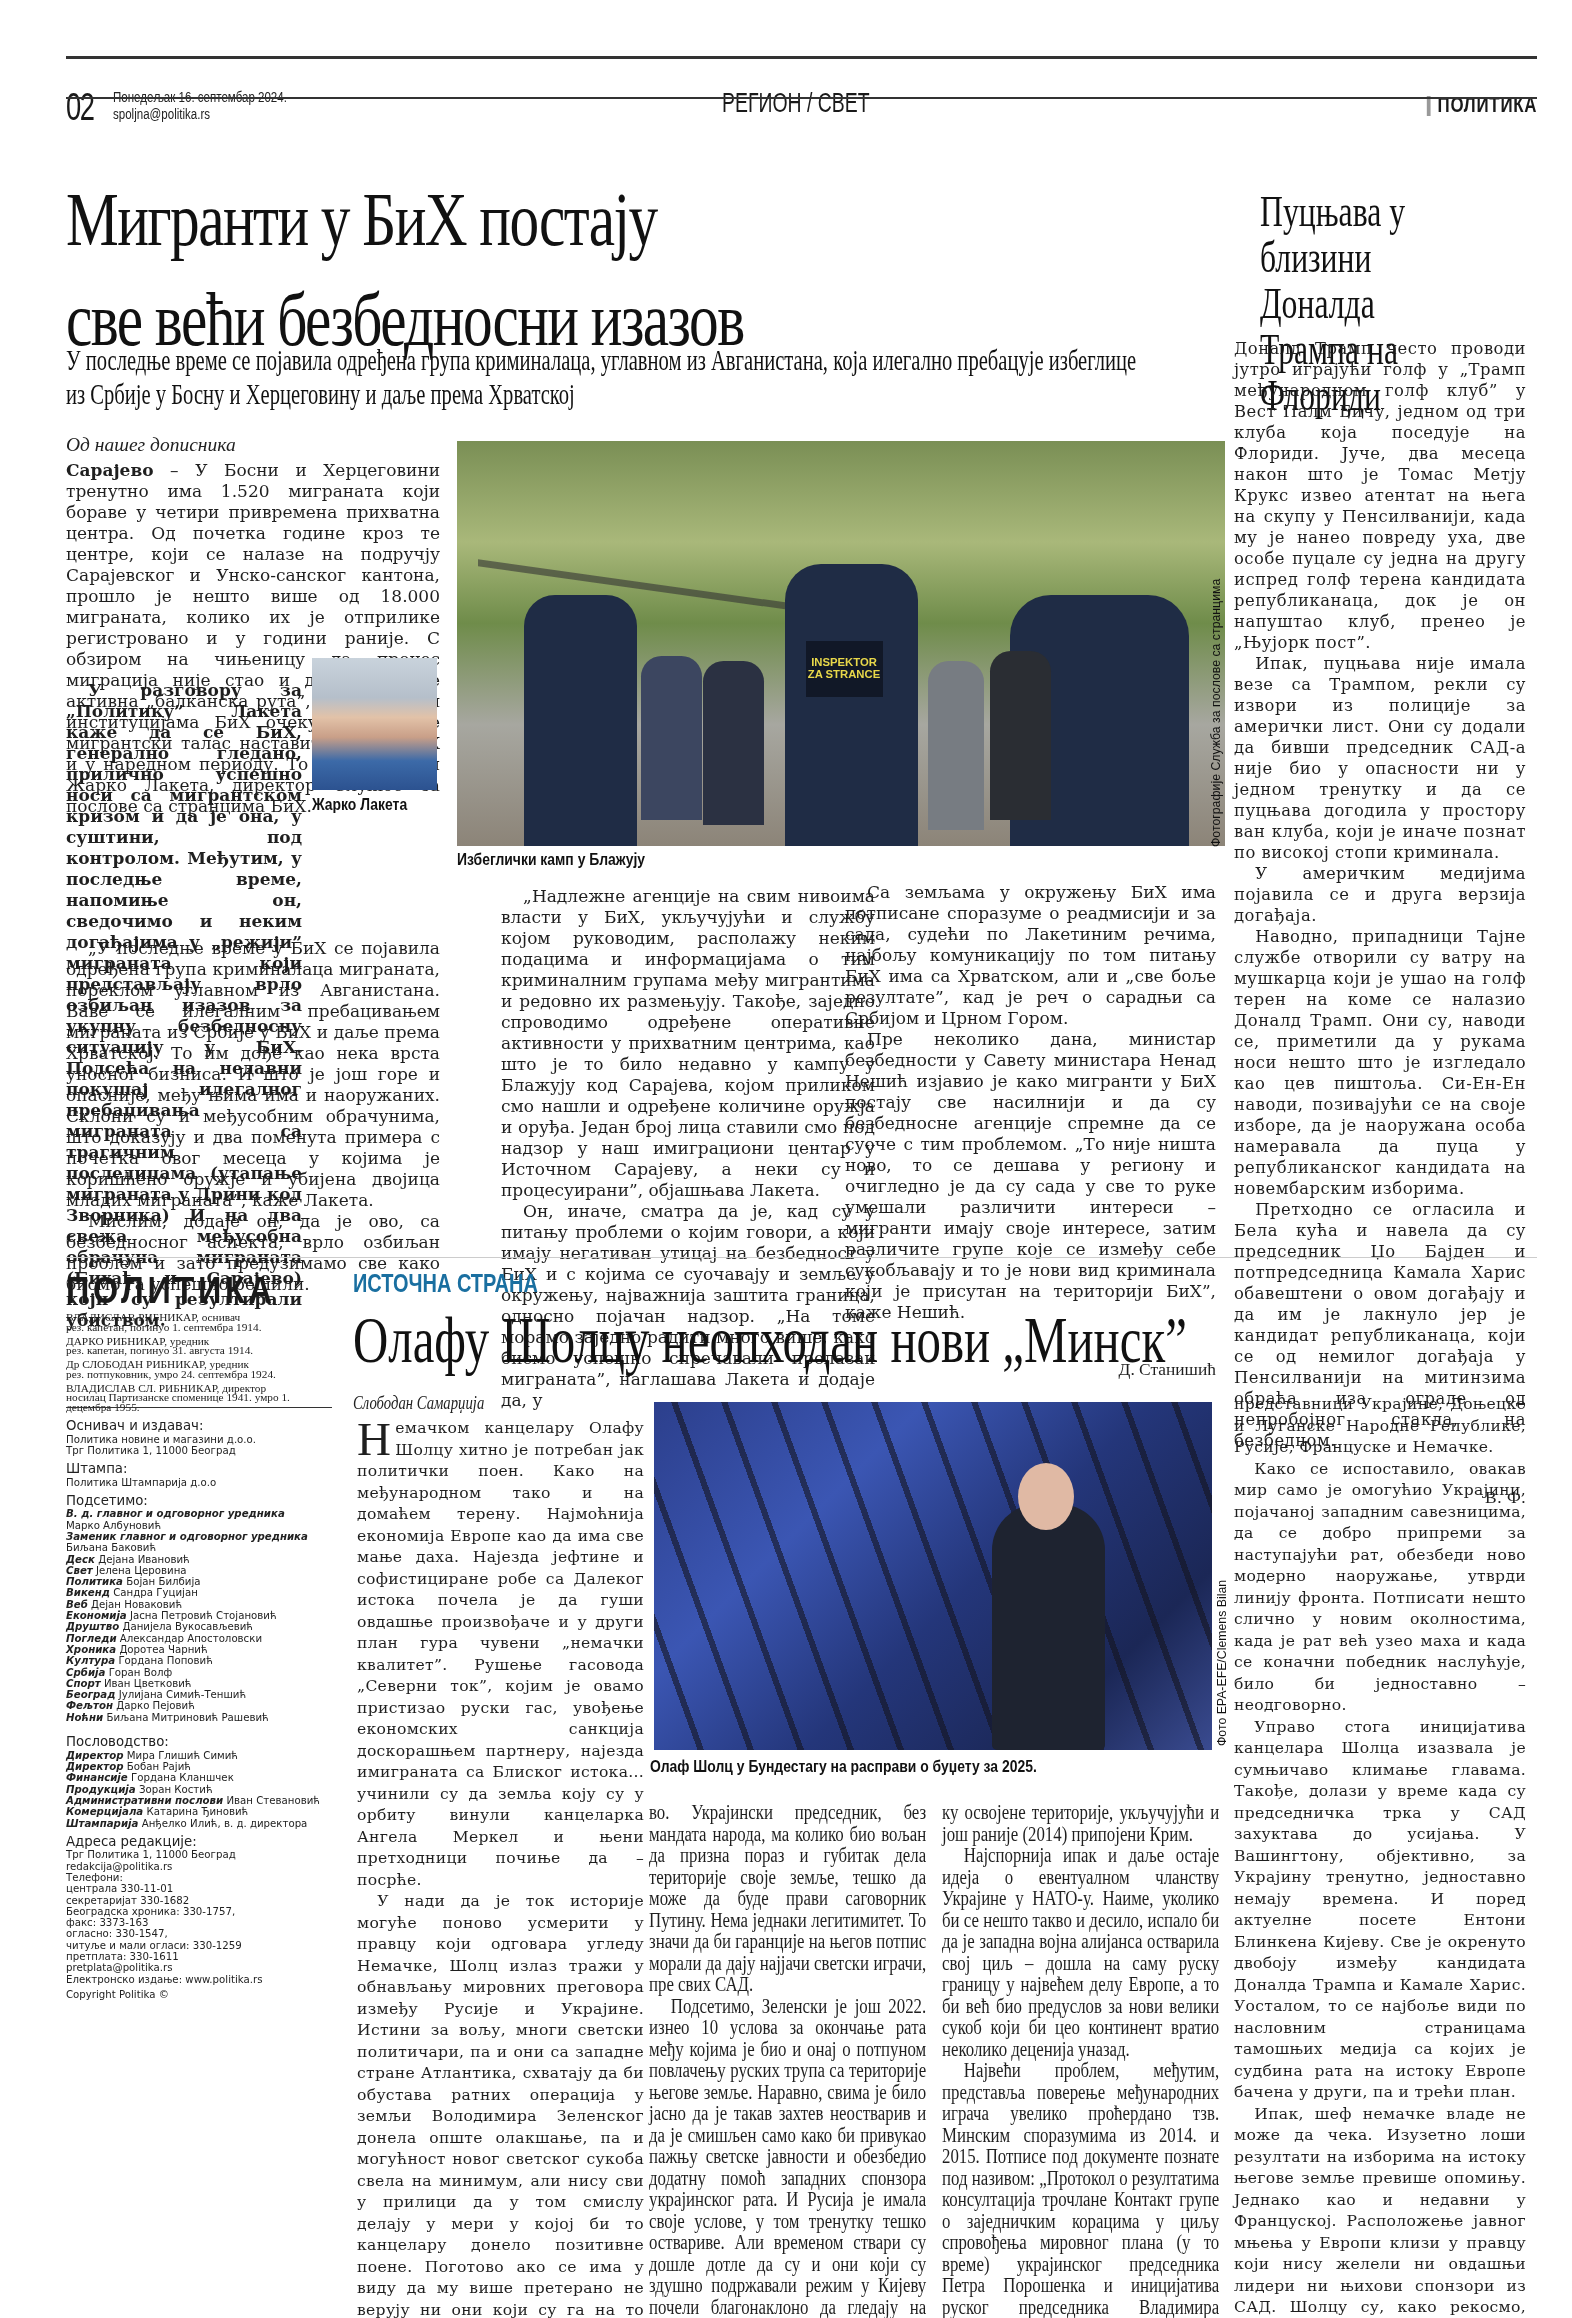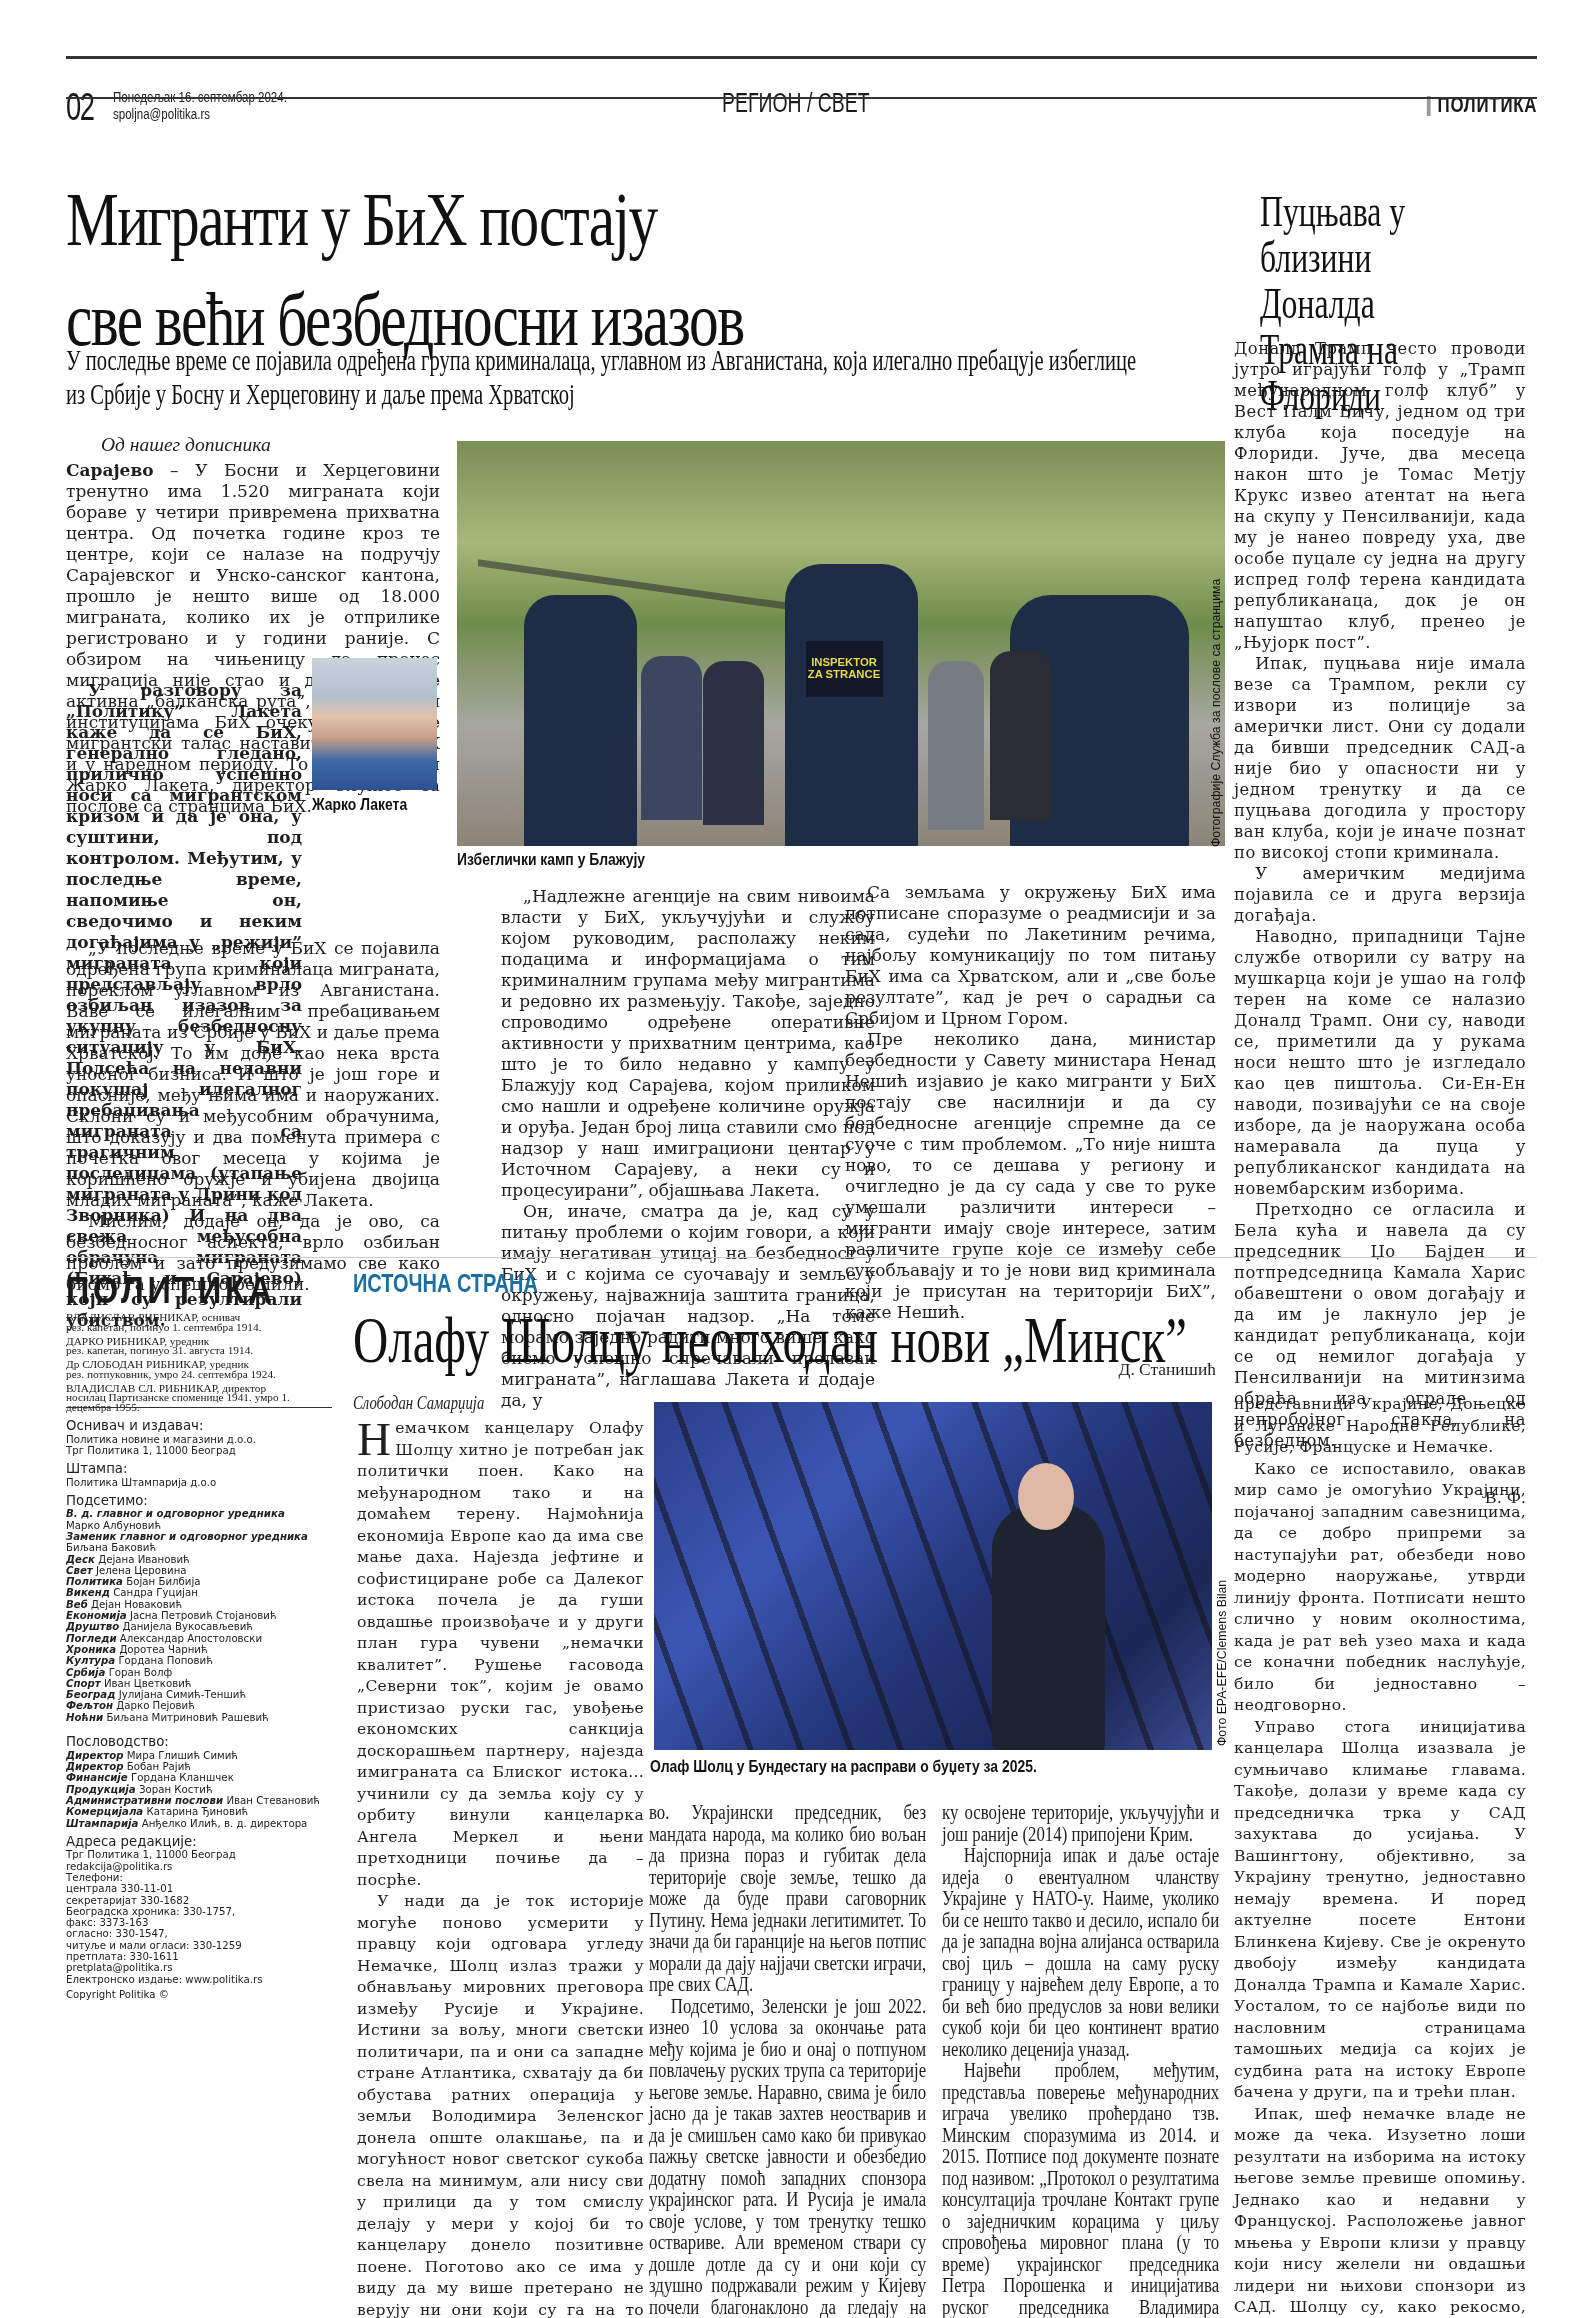--- a/index.html
+++ b/index.html
@@ -16,21 +16,21 @@
   .hdr-logo .sq { display: inline-block; width: 5.1px; height: 20.5px; background: #999; margin-right: 9.2px; vertical-align: middle; }
 
   
   .h1 { left: 66px; top: 169px; width: 1127px; font-family: "Liberation Serif", serif; font-size: 76px; line-height: 100px; letter-spacing: -2px; transform: scaleX(0.78); transform-origin: left top; white-space: nowrap; color: #111; }
   .h-side { left: 1260px; top: 189px; width: 266px; font-family: "Liberation Serif", serif; font-size: 44px; line-height: 46px; transform: scaleX(0.72); transform-origin: left top; color: #111; }
   .deck { left: 66px; top: 343px; width: 1536px; font-family: "Liberation Serif", serif; font-size: 29px; line-height: 34px; transform: scaleX(0.71); transform-origin: left top; color: #111; }
 
   .col { position: absolute; font-size: 17px; line-height: 21px; text-align: justify; hyphens: manual; color: #1f1f1f; }
   .col p { text-indent: 1.3em; }
   .col p.noind { text-indent: 0; }
-  .byline-it { left: 66px; top: 434px; font-family: "Liberation Serif", serif; font-style: italic; font-size: 19.5px; color: #222; margin-left: 35px; }
+  .byline-it { left: 66px; top: 434px; font-family: "Liberation Serif", serif; font-style: italic; font-size: 19.5px; color: #222; }
   .dateline { font-weight: bold; }
 
   .photo { position: absolute; overflow: hidden; }
   .cap { position: absolute; font-family: "Liberation Sans", sans-serif; font-weight: bold; font-size: 16.4px; transform: scaleX(0.85); transform-origin: left; color: #111; white-space: nowrap; }
   .credit { position: absolute; font-family: "Liberation Sans", sans-serif; font-size: 12.3px; color: #111; white-space: nowrap; transform: rotate(-90deg); transform-origin: left top; }
   .sign { font-family: "Liberation Serif", serif; font-weight: normal; font-size: 17.4px; text-align: right; margin-top: 36px; }
 
   
   .mast-logo { left: 66px; top: 1270px; font-family: "Liberation Sans", sans-serif; font-weight: bold; font-size: 36px; letter-spacing: 4.1px; transform: scaleX(0.9); transform-origin: left; }
   .mast { position: absolute; left: 66px; width: 266px; font-family: "DejaVu Sans", sans-serif; font-size: 10.2px; line-height: 11.3px; color: #222; }

